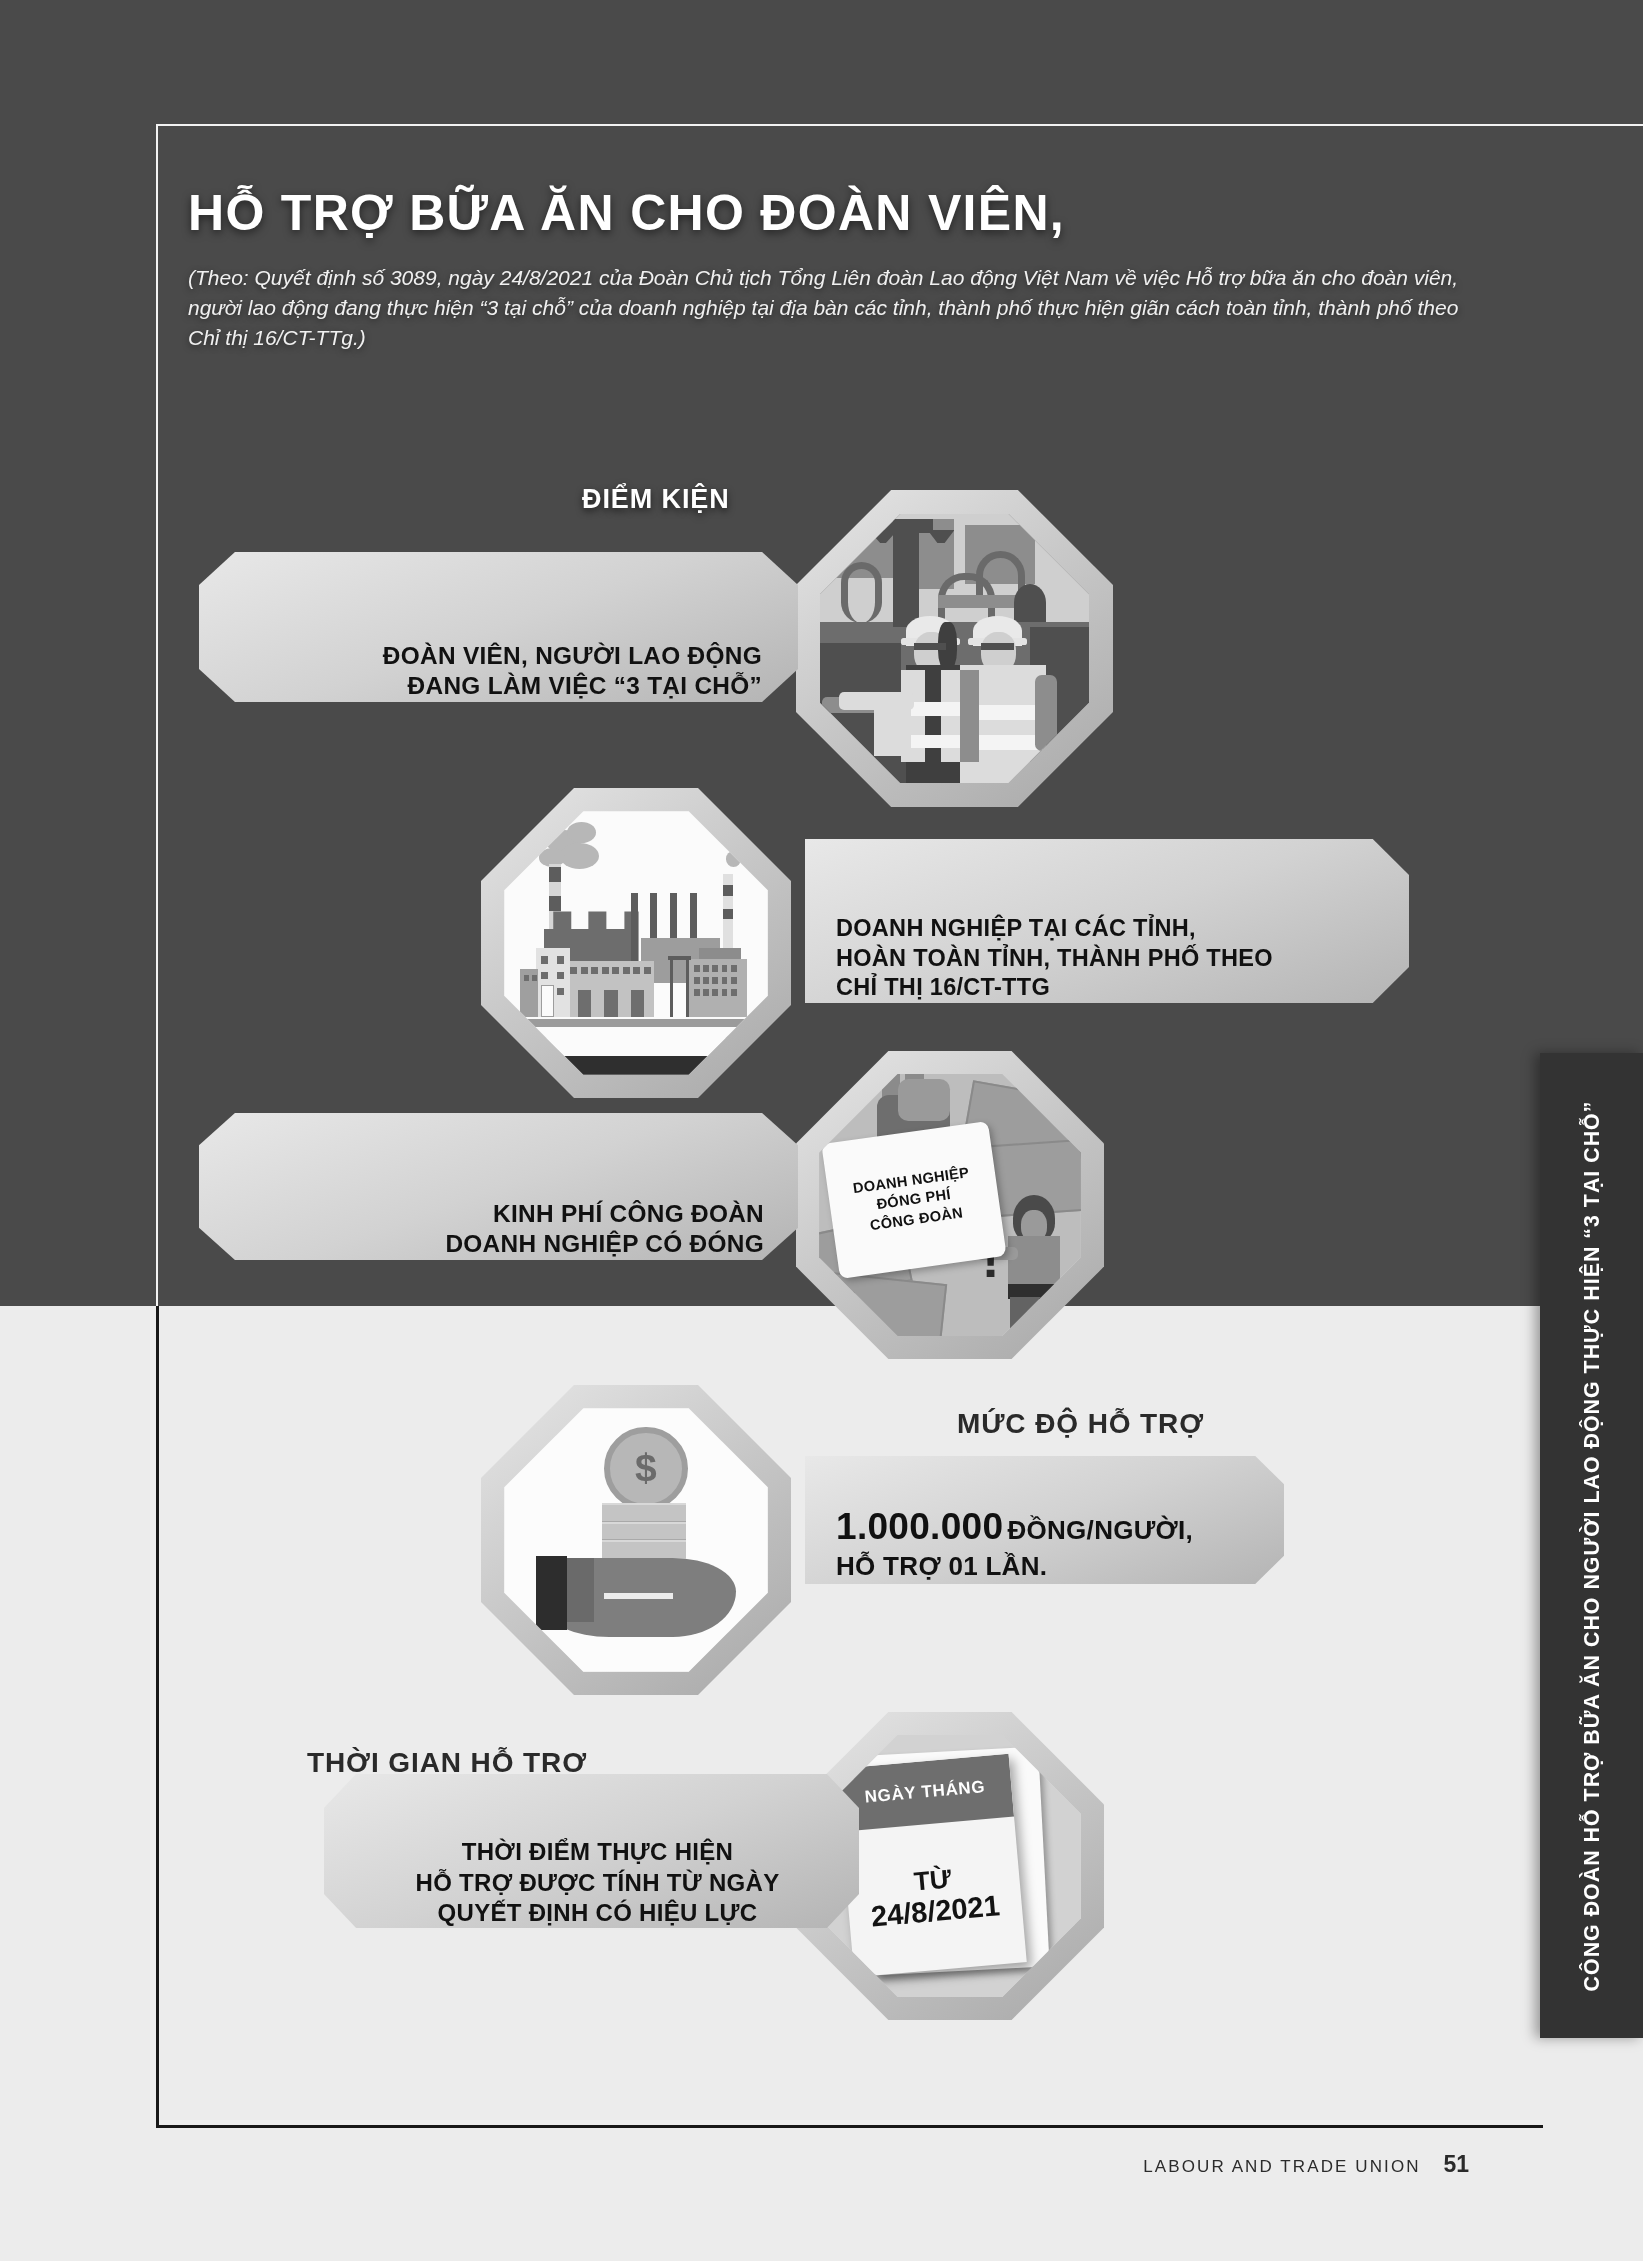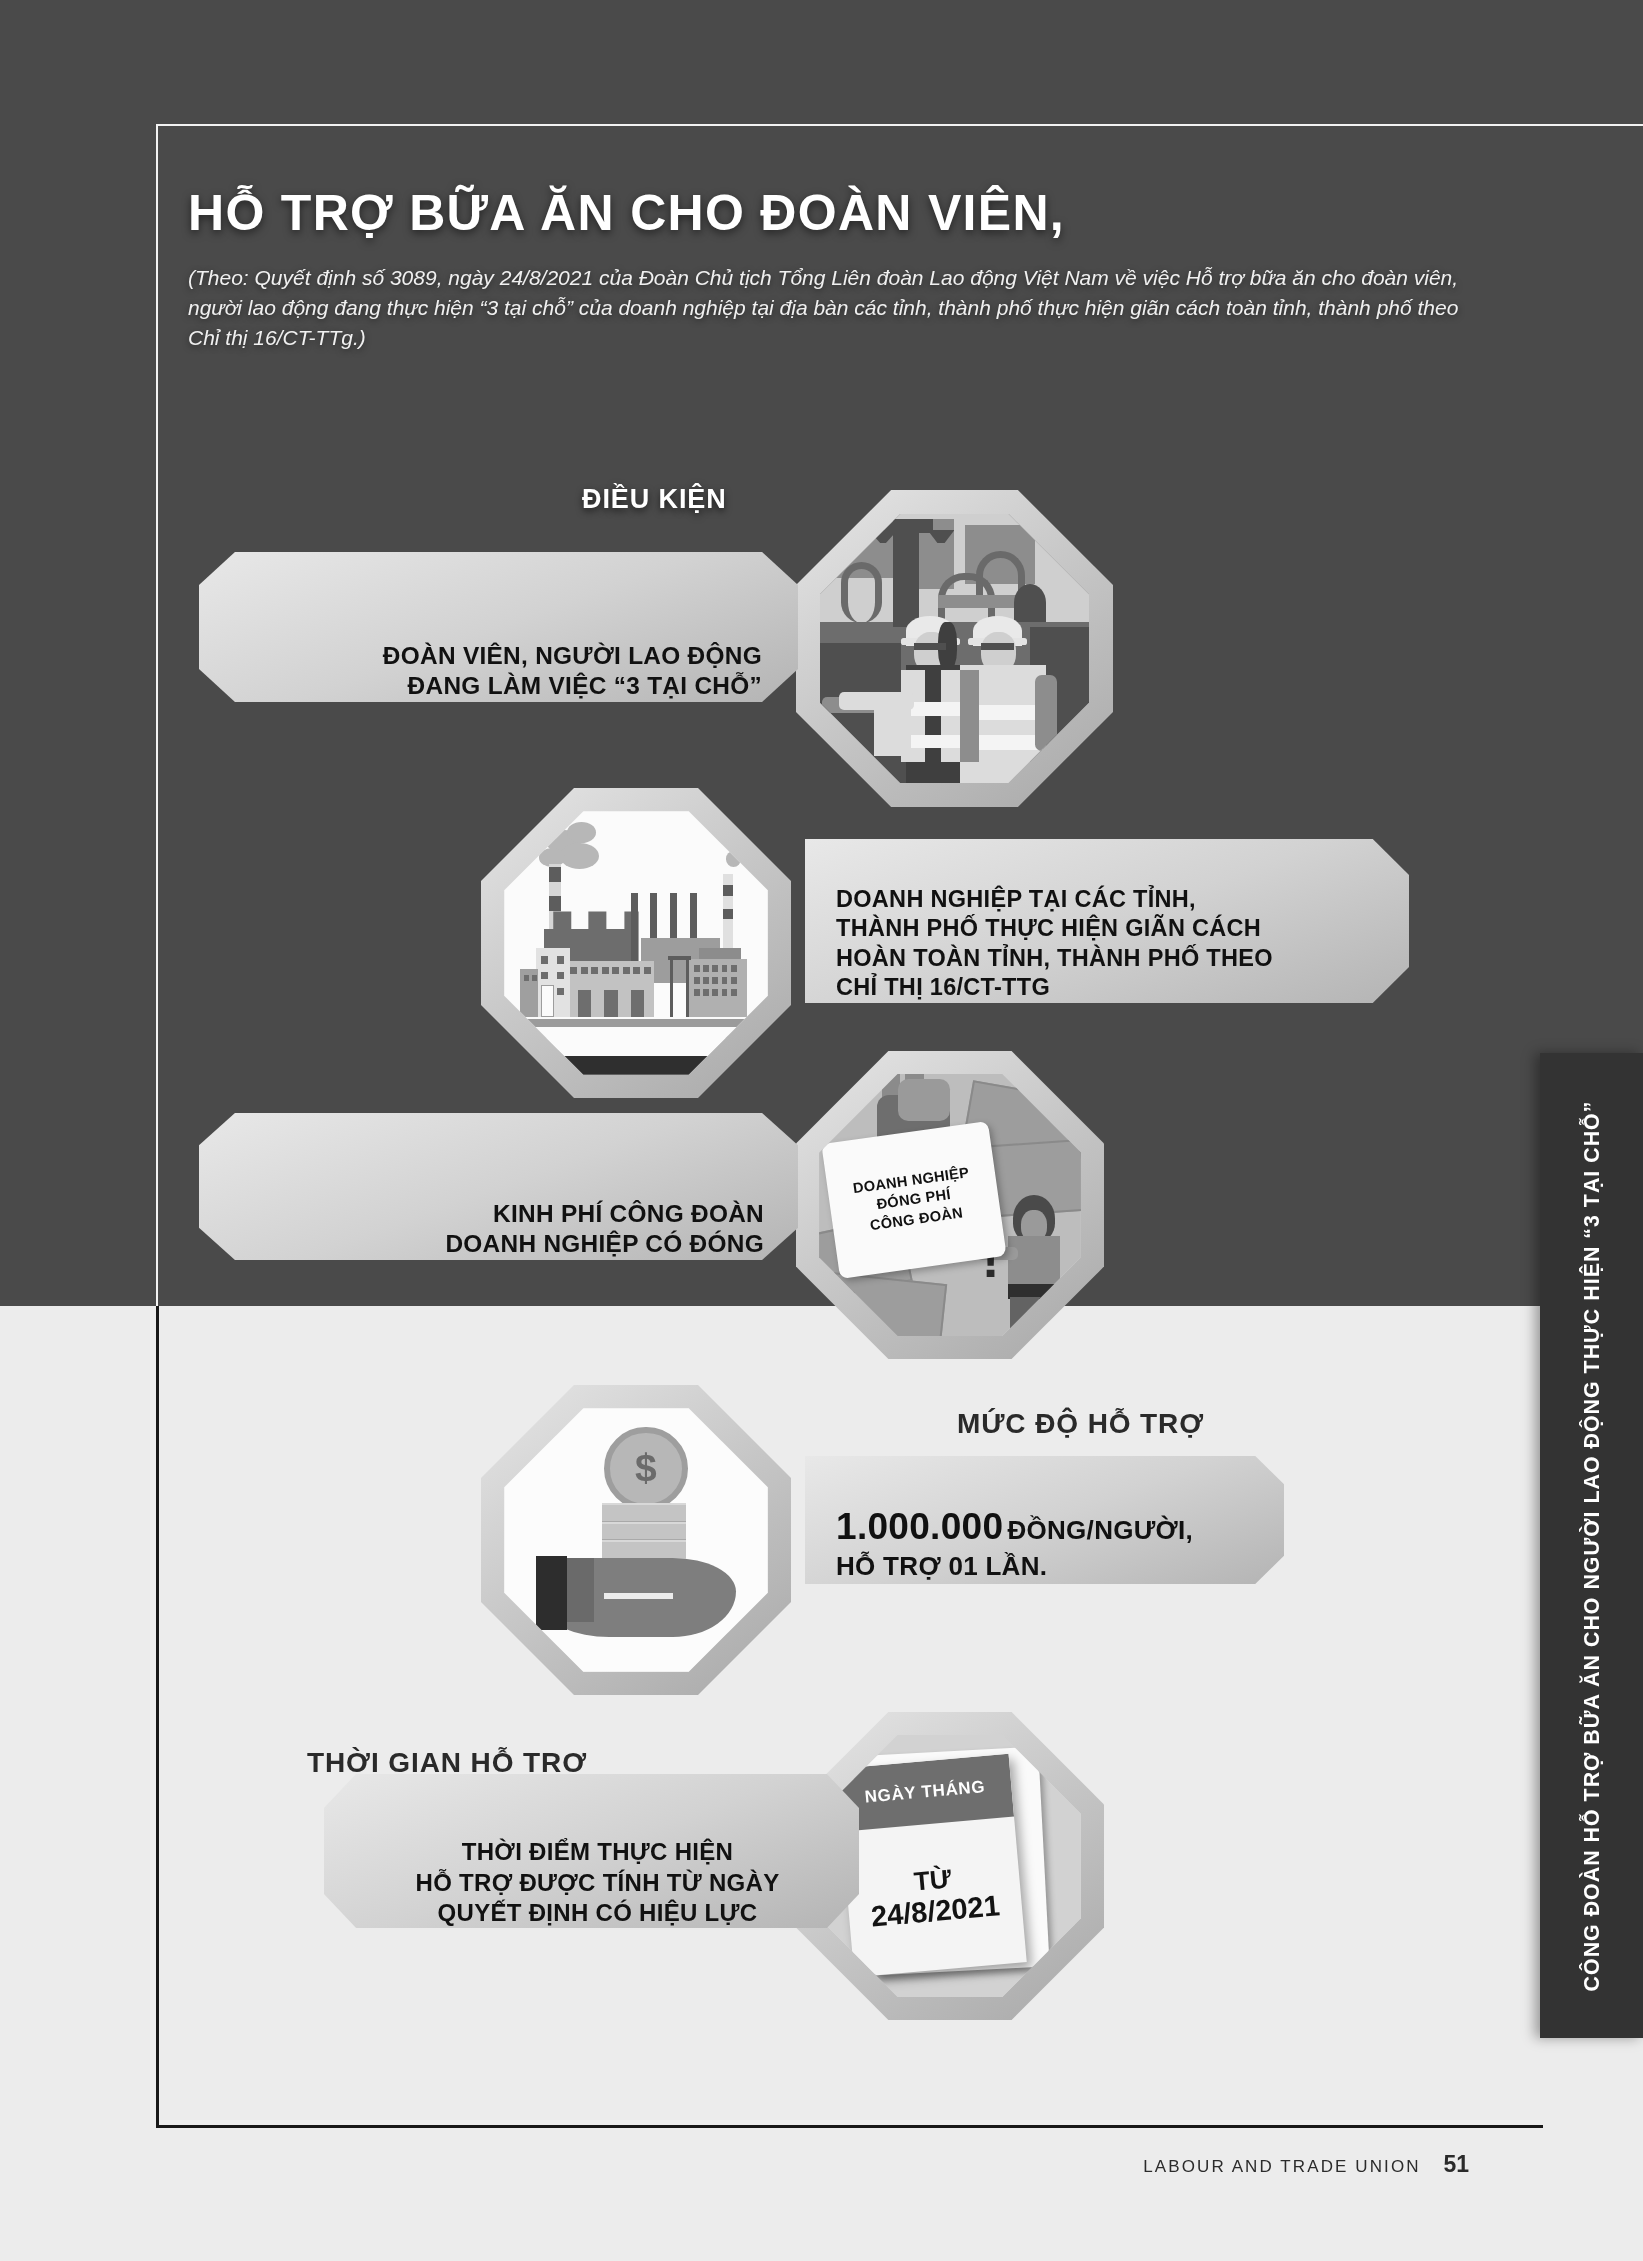--- a/index.html
+++ b/index.html
@@ -207,21 +207,21 @@
 <div id="bg-light"></div>
 <div id="frame"></div>
 <div id="frame-lower"></div>
 <div id="frame-bottom"></div>
 
 <div id="header">
   <div class="title-line">HỖ TRỢ BỮA ĂN CHO ĐOÀN VIÊN,</div>
   <div id="subtitle">(Theo: Quyết định số 3089, ngày 24/8/2021 của Đoàn Chủ tịch Tổng Liên đoàn Lao động Việt Nam về việc Hỗ trợ bữa ăn cho đoàn viên, người lao động đang thực hiện “3 tại chỗ” của doanh nghiệp tại địa bàn các tỉnh, thành phố thực hiện giãn cách toàn tỉnh, thành phố theo Chỉ thị 16/CT-TTg.)</div>
 </div>
 
-<div class="sec-label on-dark" style="left:582px;top:484px;font-size:27px;">ĐIỀU KIỆN</div>
+<div class="sec-label on-dark" style="left:582px;top:484px;font-size:27px;">ĐIỂM KIỆN</div>
 
 <div class="octo octo-frame octo-shadow" style="left:796px;top:490px;width:317px;height:317px;">
   <div class="octo-inner">
     <div class="ill">
       <div class="w-bg"></div>
       <div class="w-sky"></div>
 
       <div class="w-mach" style="left:6%;top:6%;width:22%;height:18%;"></div>
       <div class="w-mach" style="left:32%;top:2%;width:18%;height:26%;"></div>
       <div class="w-mach" style="left:54%;top:4%;width:26%;height:22%;"></div>
@@ -350,21 +350,20 @@
 
       <div class="f-ground" style="bottom:18%;height:3%;background:#9b9b9b;"></div>
       <div class="f-base"></div>
       <div class="f-darkband"></div>
     </div>
   </div>
 </div>
 <div class="plate plate-right" style="left:805px;top:839px;width:604px;height:164px;padding:0 60px 0 31px;font-size:23.5px;">
   <div class="txt t-left">
     <div>DOANH NGHIỆP TẠI CÁC TỈNH,</div>
-    <div>THÀNH PHỐ THỰC HIỆN GIÃN CÁCH</div>
     <div>HOÀN TOÀN TỈNH, THÀNH PHỐ THEO</div>
     <div>CHỈ THỊ 16/CT-TTG</div>
   </div>
 </div>
 
 <div class="octo octo-frame octo-shadow" style="left:796px;top:1051px;width:308px;height:308px;">
   <div class="octo-inner">
     <div class="ill">
       <div class="p-bg"></div>
 

